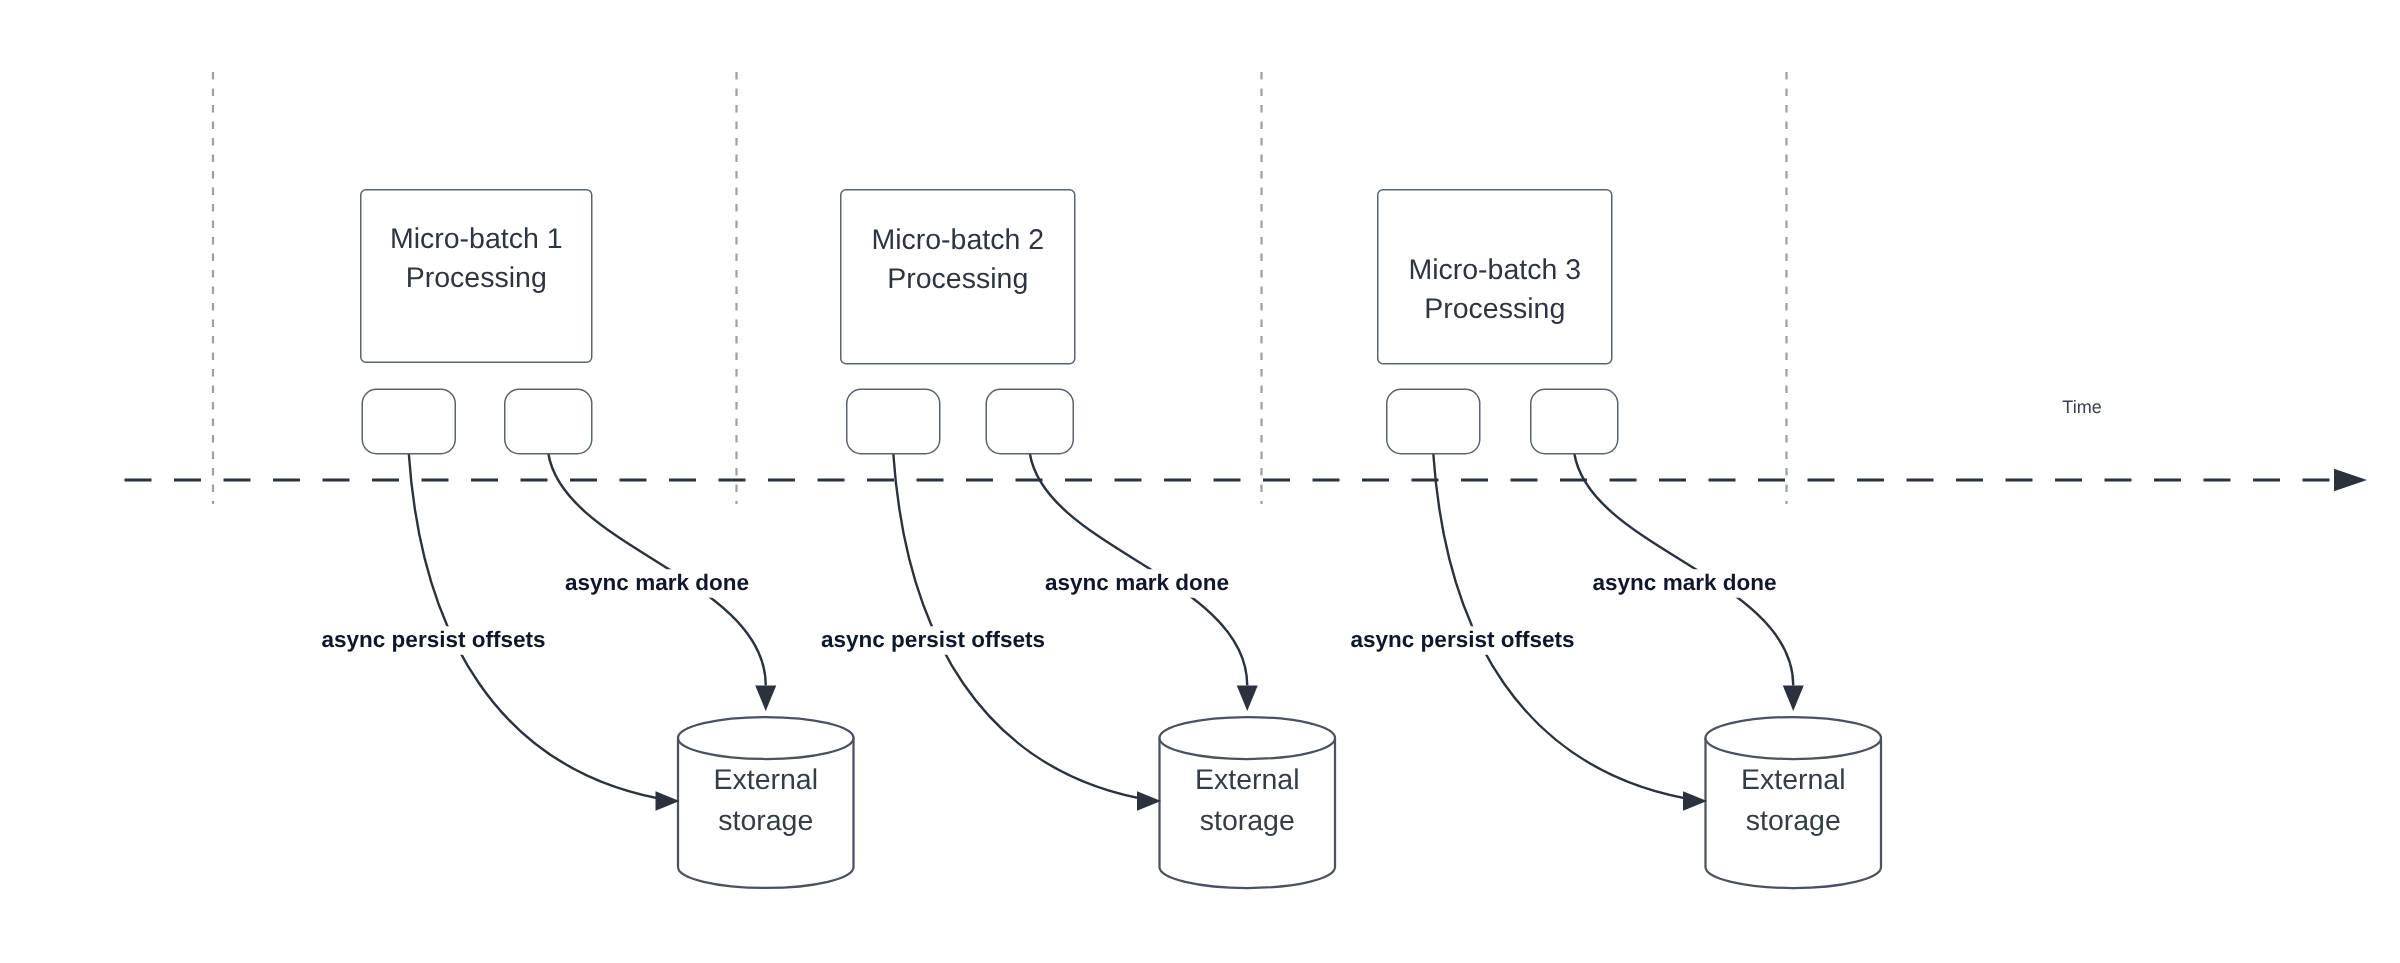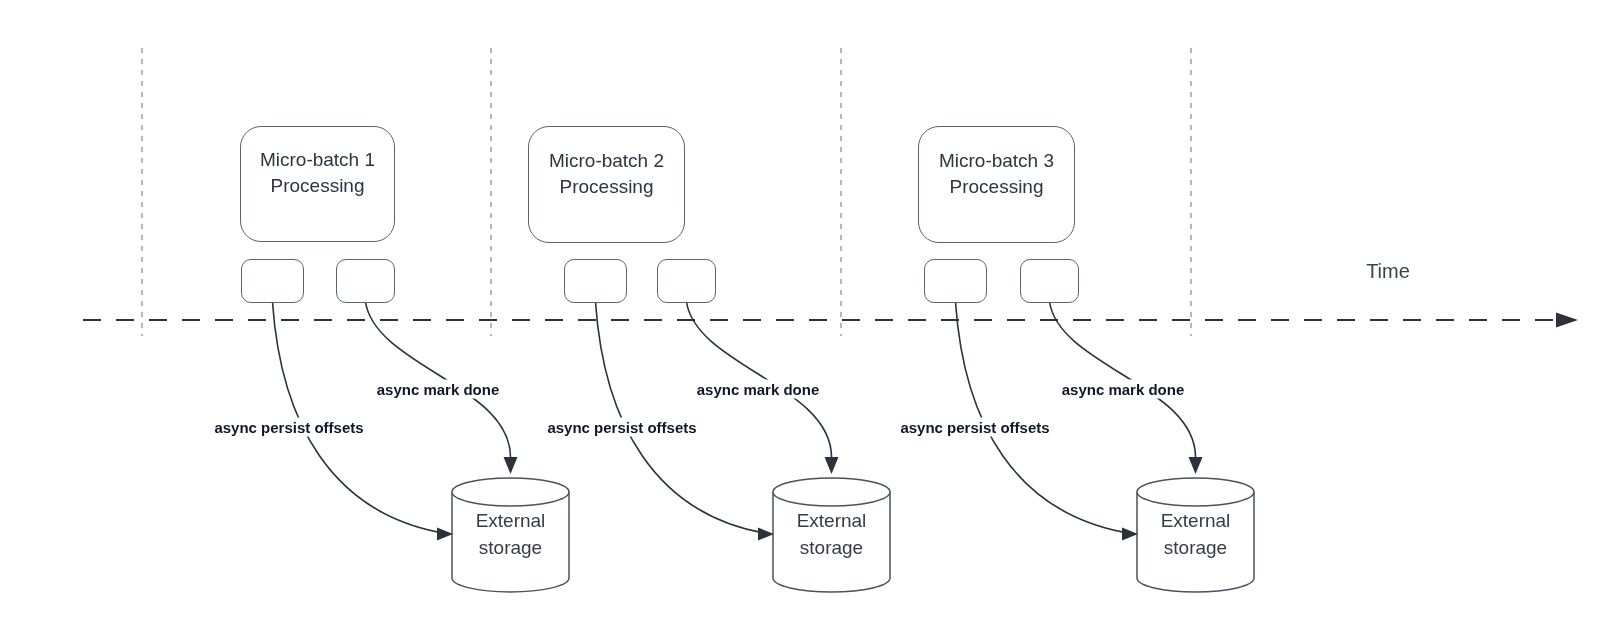--- a/index.html
+++ b/index.html
@@ -18,21 +18,21 @@
   .lines-layer {
     position: absolute;
     left: 0; top: 0;
     width: 1600px; height: 642px;
   }
   .node-box {
     position: absolute;
     box-sizing: border-box;
     background: #ffffff;
     border: 1.6px solid #5b6370;
-    border-radius: 21px;
+    border-radius: 4px;
     display: flex;
     flex-direction: column;
     align-items: center;
     justify-content: center;
     text-align: center;
     color: #2e3440;
     font-size: 19px;
     line-height: 26px;
     z-index: 3;
   }
@@ -66,21 +66,21 @@
     font-size: 15px;
     font-weight: bold;
     white-space: nowrap;
     padding: 1px 3px;
     z-index: 4;
   }
   .time-label {
     position: absolute;
     transform: translate(-50%, -50%);
     color: #3a424d;
-    font-size: 20px;
+    font-size: 12px;
     white-space: nowrap;
     z-index: 3;
   }
   .vline { stroke: #9aa1aa; stroke-width: 1.5; stroke-dasharray: 5 6; }
   .timeline { stroke: #2b323c; stroke-width: 2; stroke-dasharray: 18 15; fill: none; }
   .curve { stroke: #2b323c; stroke-width: 1.6; fill: none; }
   .ahead { fill: #2b323c; stroke: none; }
   .cyl { fill: #ffffff; stroke: #4b525e; stroke-width: 1.5; }
 </style>
 </head>
@@ -129,34 +129,34 @@
   </div>
   <div class="small-box" style="left:241px; top:259px; width:63px; height:44px;"></div>
   <div class="small-box" style="left:336px; top:259px; width:59px; height:44px;"></div>
   <div class="arrow-label" style="left:289px; top:427px;">async persist offsets</div>
   <div class="arrow-label" style="left:438px; top:389px;">async mark done</div>
   <div class="storage-text" style="left:452px; top:478px; width:117px; height:112px;">
     <span>External</span>
     <span>storage</span>
   </div>
 
-  <div class="node-box micro-box" style="left:528px; top:126px; width:157px; height:117px;">
+  <div class="node-box micro-box" style="left:560px; top:126px; width:157px; height:117px;">
     <span>Micro-batch 2</span>
     <span>Processing</span>
   </div>
   <div class="small-box" style="left:564px; top:259px; width:63px; height:44px;"></div>
   <div class="small-box" style="left:657px; top:259px; width:59px; height:44px;"></div>
   <div class="arrow-label" style="left:622px; top:427px;">async persist offsets</div>
   <div class="arrow-label" style="left:758px; top:389px;">async mark done</div>
   <div class="storage-text" style="left:773px; top:478px; width:117px; height:112px;">
     <span>External</span>
     <span>storage</span>
   </div>
 
-  <div class="node-box micro-box" style="left:918px; top:126px; width:157px; height:117px;">
+  <div class="node-box micro-box" style="left:918px; top:126px; width:157px; height:117px;justify-content:flex-end;">
     <span>Micro-batch 3</span>
     <span>Processing</span>
   </div>
   <div class="small-box" style="left:924px; top:259px; width:63px; height:44px;"></div>
   <div class="small-box" style="left:1020px; top:259px; width:59px; height:44px;"></div>
   <div class="arrow-label" style="left:975px; top:427px;">async persist offsets</div>
   <div class="arrow-label" style="left:1123px; top:389px;">async mark done</div>
   <div class="storage-text" style="left:1137px; top:478px; width:117px; height:112px;">
     <span>External</span>
     <span>storage</span>

